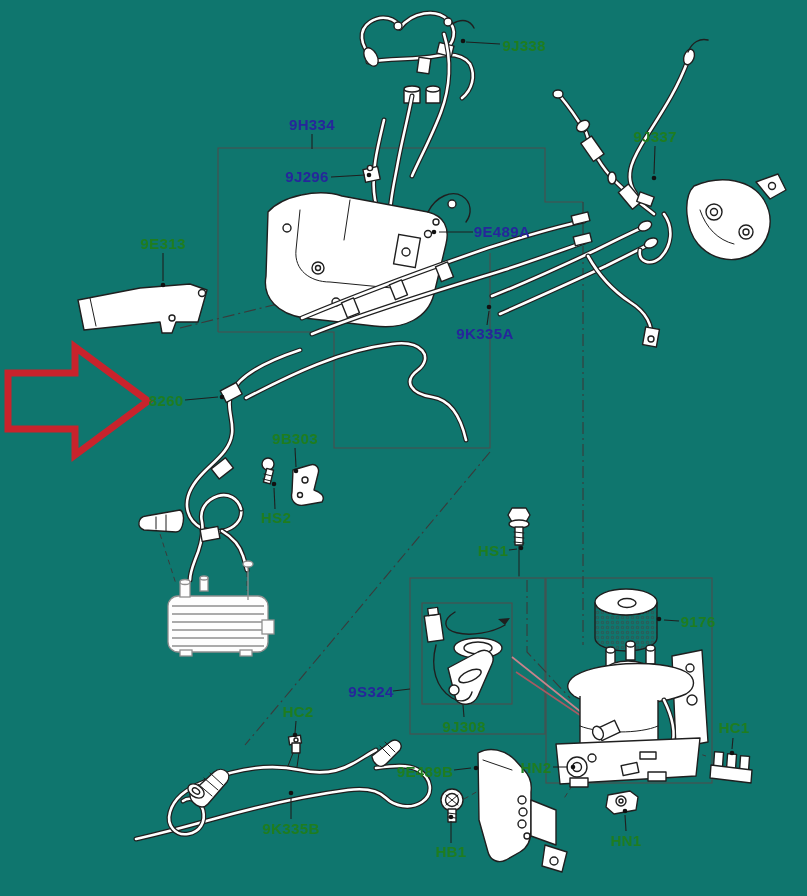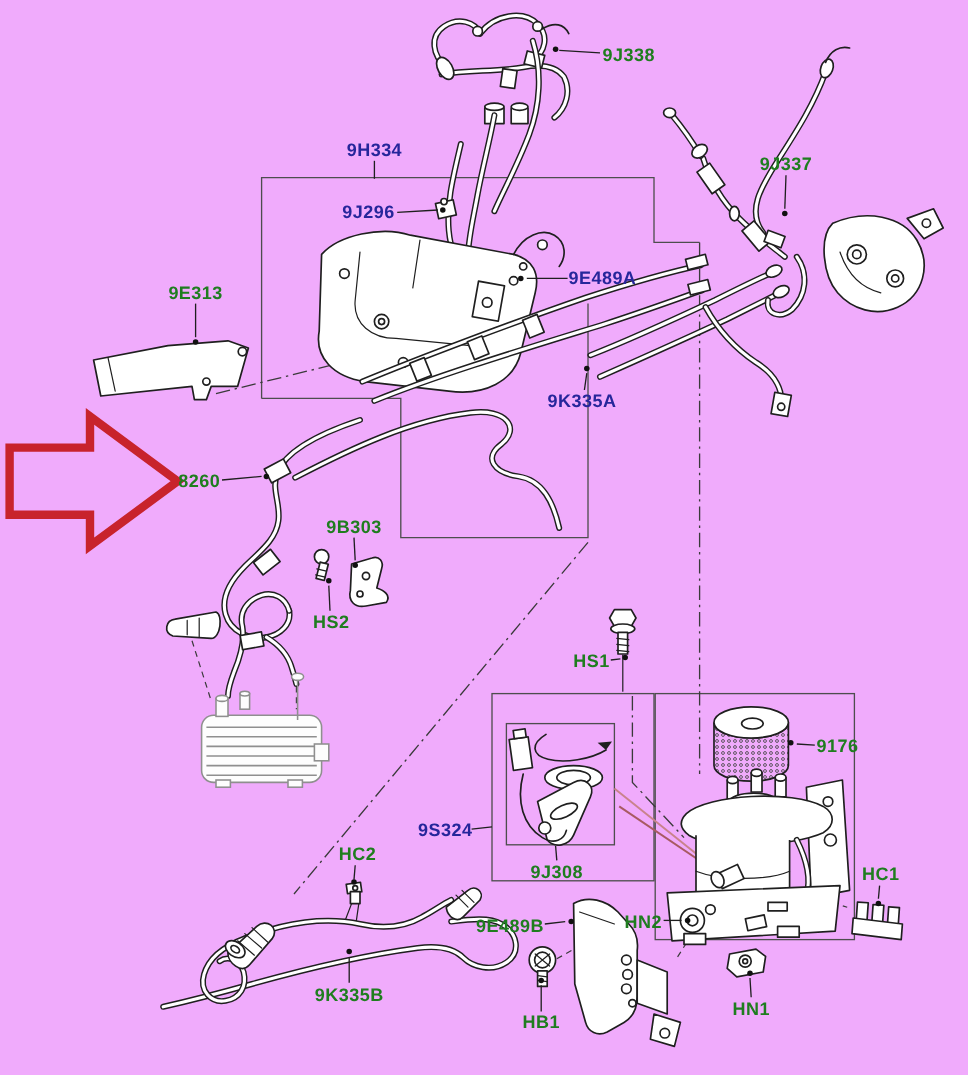--- a/index.html
+++ b/index.html
@@ -1,16 +1,16 @@
 <!DOCTYPE html>
 <html><head>
 <meta charset="utf-8">
 <style>
   html,body{margin:0;padding:0;background:#fff;}
-  .canvas{position:relative;width:807px;height:896px;background:#f0abfc;overflow:hidden;}
+  .canvas{position:relative;width:807px;height:896px;background:#0f766e;overflow:hidden;}
   svg{position:absolute;left:0;top:0;}
   .lbl{font:bold 15px "Liberation Sans","DejaVu Sans",sans-serif;letter-spacing:.4px;}
   .box{fill:none;stroke:#4d4d4d;stroke-width:1.1;}
   .dashdot{fill:none;stroke:#3a3a3a;stroke-width:1.1;stroke-dasharray:12 4 2 4;}
   .dash{fill:none;stroke:#3a3a3a;stroke-width:1;stroke-dasharray:5 4;}
   .ln{fill:none;stroke:#1f1f1f;stroke-width:1.4;stroke-linecap:round;stroke-linejoin:round;}
   .lnthin{fill:none;stroke:#1f1f1f;stroke-width:1;stroke-linecap:round;}
   .part{fill:#fff;stroke:#1f1f1f;stroke-width:1.4;stroke-linejoin:round;}
   .pipe{fill:none;stroke:#1f1f1f;stroke-width:5;stroke-linecap:round;stroke-linejoin:round;}
   .pipe-core{fill:none;stroke:#fff;stroke-width:2.6;stroke-linecap:round;stroke-linejoin:round;}

